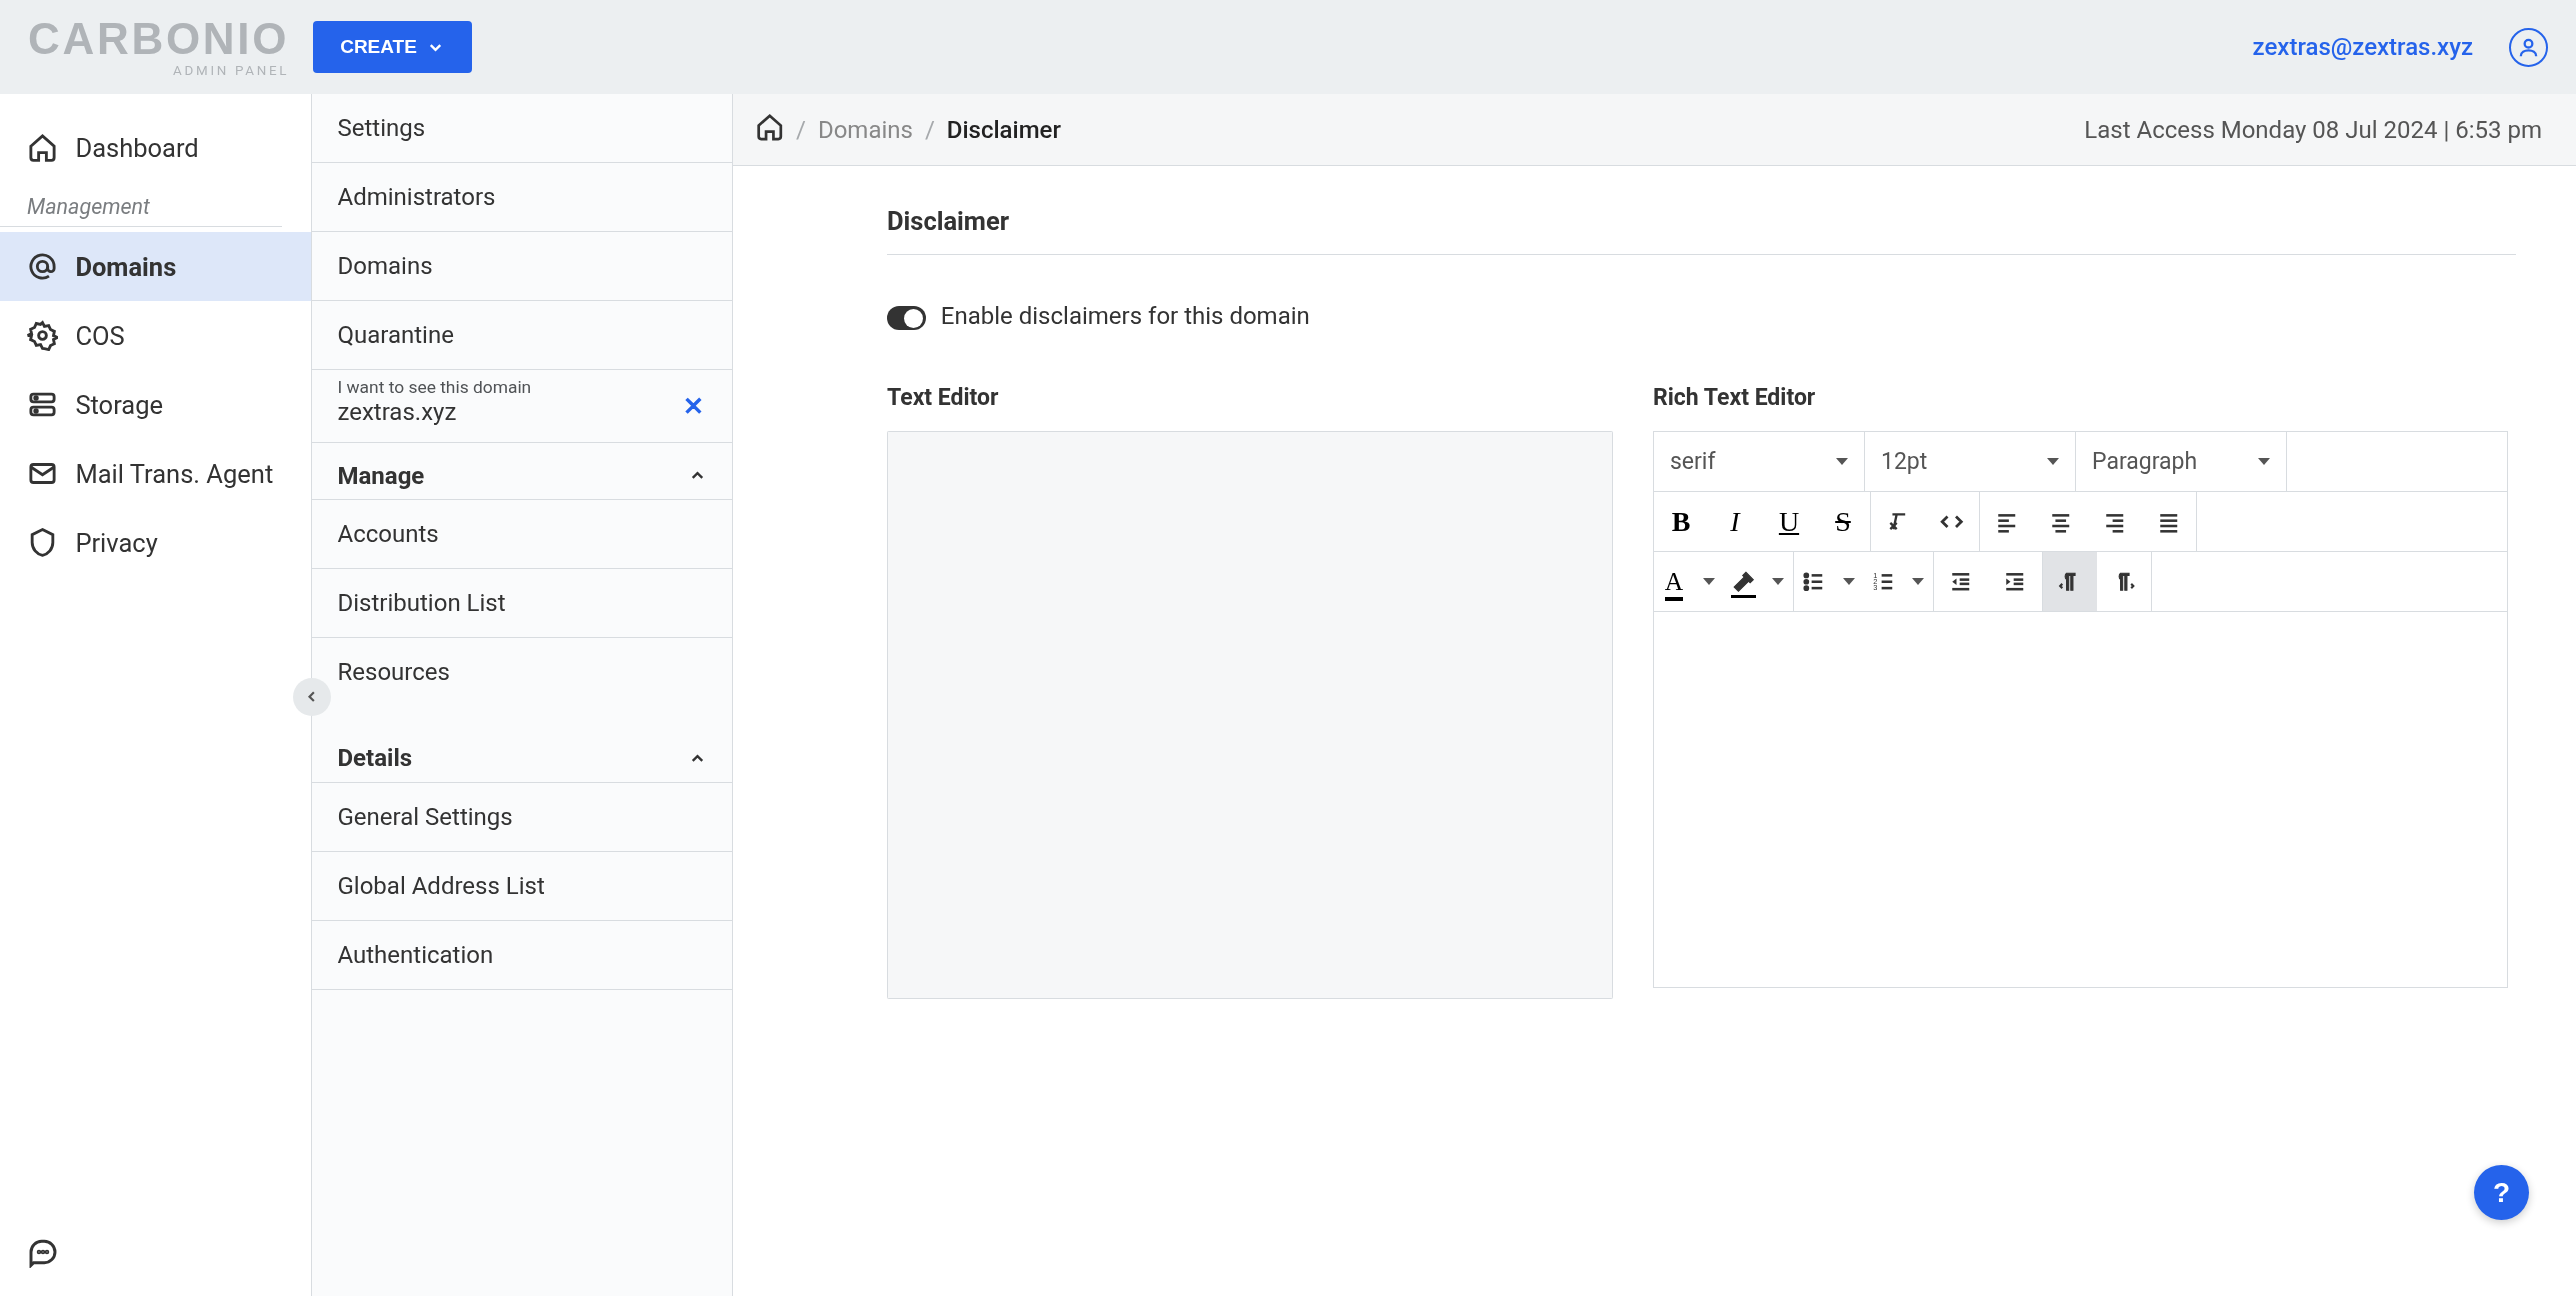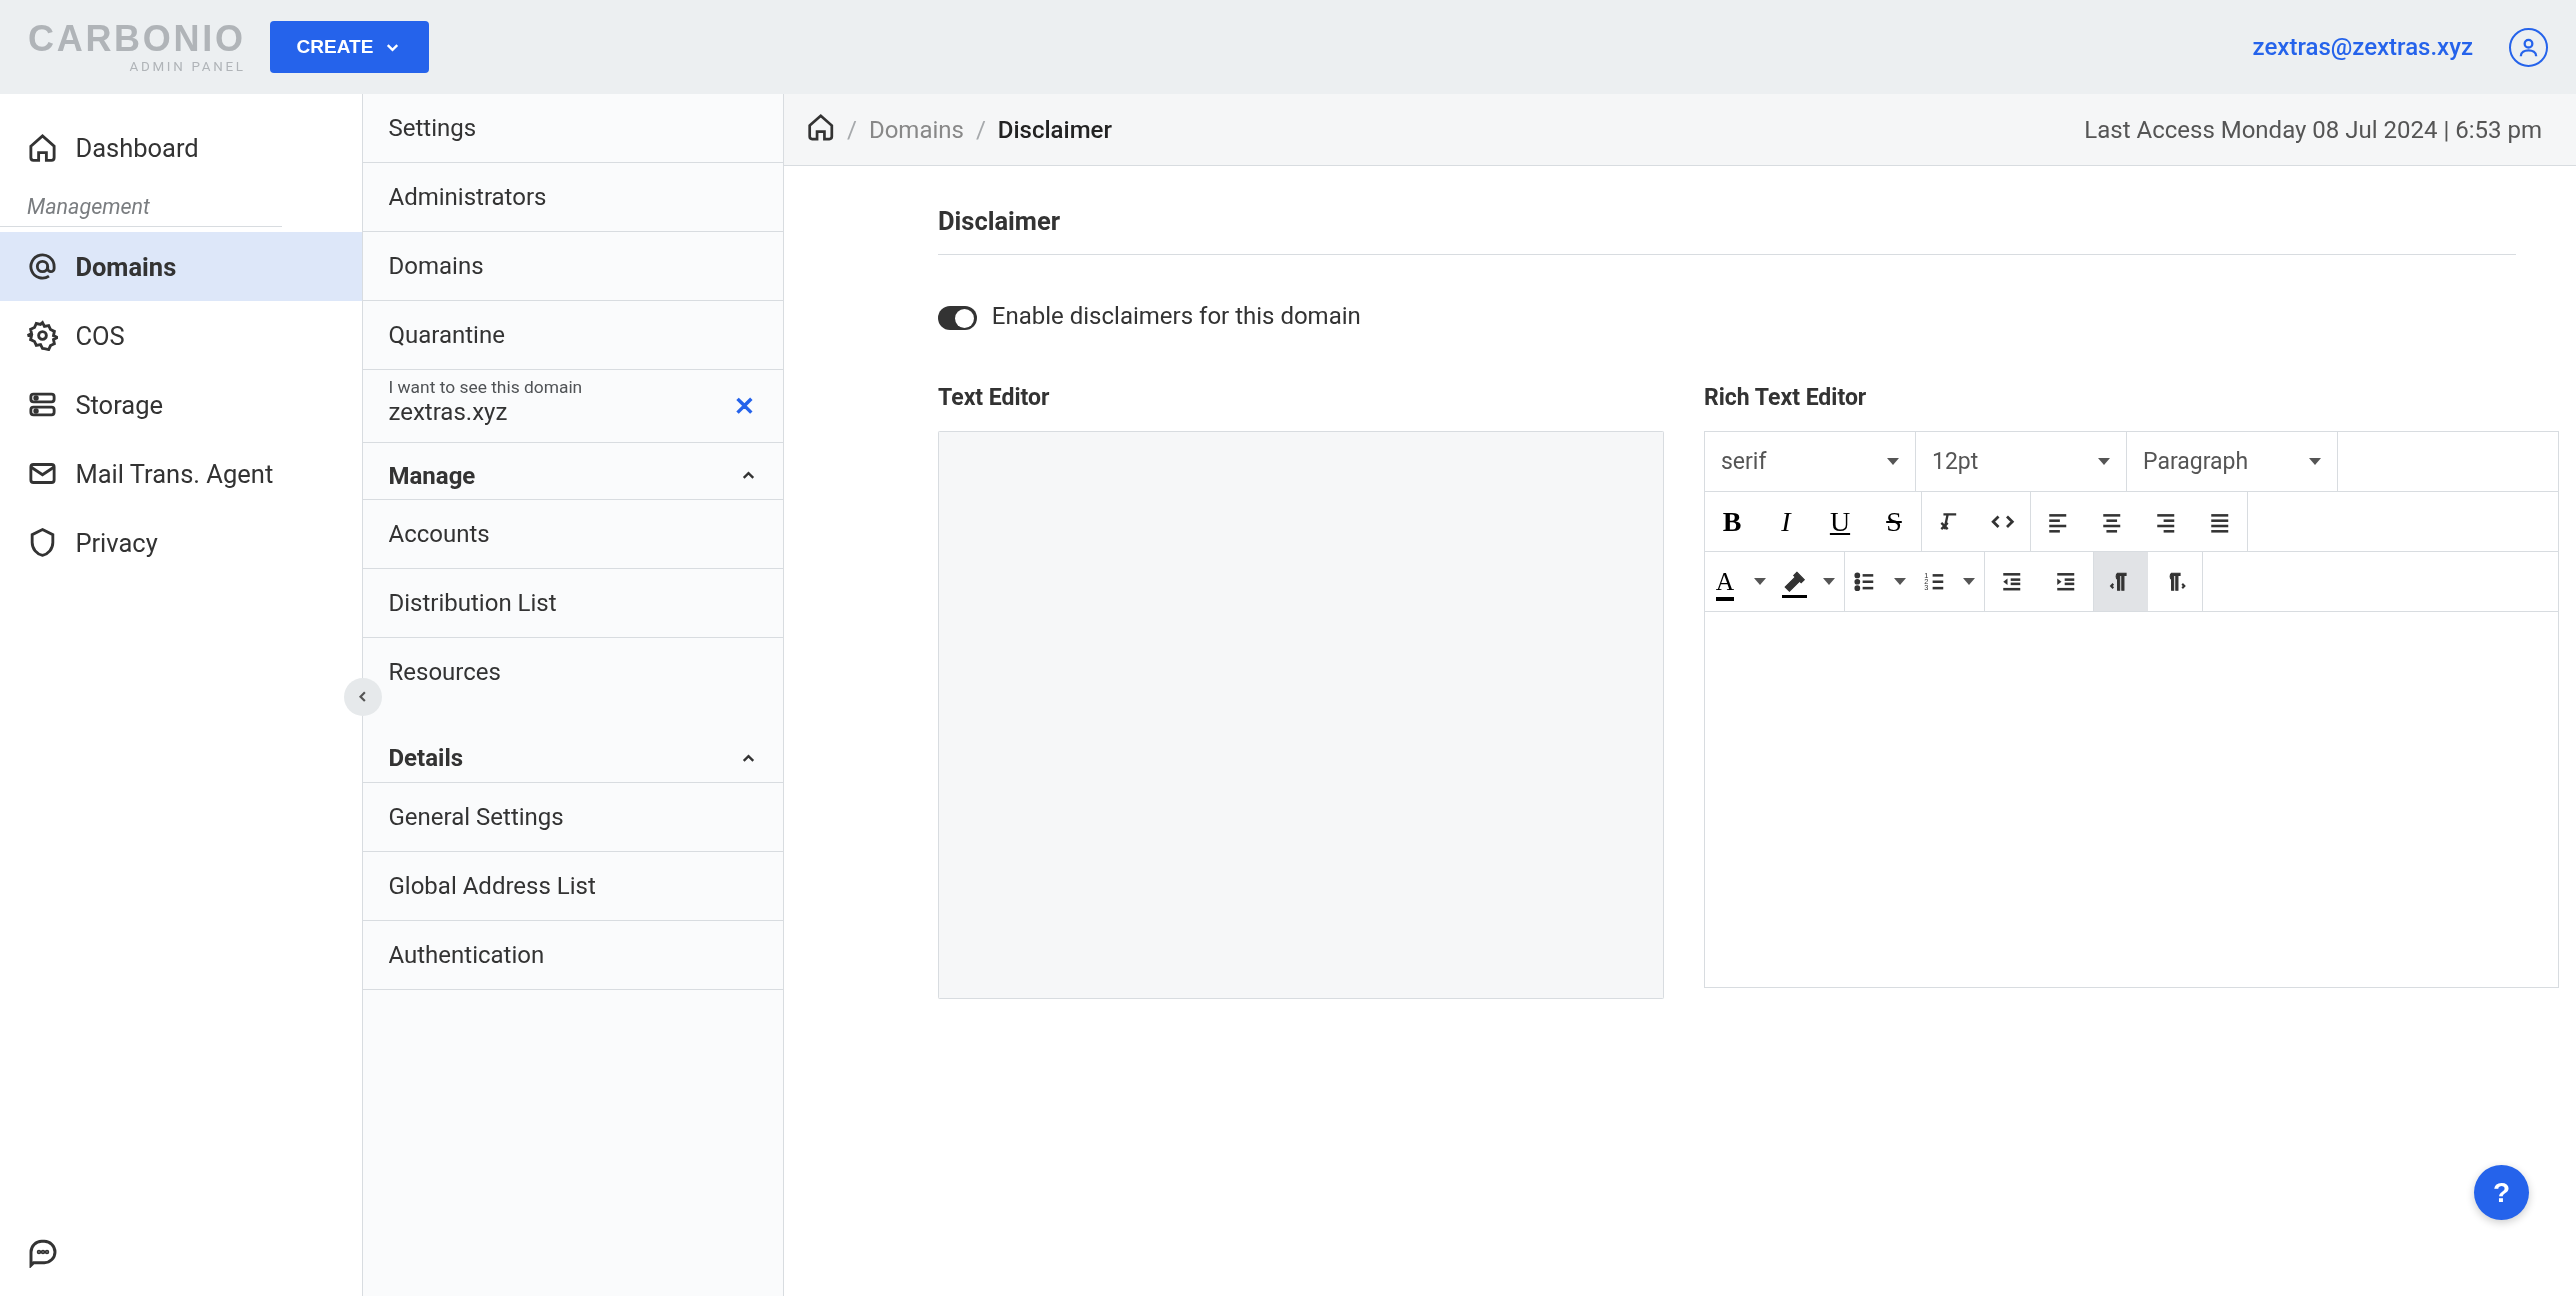--- a/index.html
+++ b/index.html
@@ -31,21 +31,21 @@
   
   .header {
     height: 94px;
     background: var(--header-bg);
     display: flex;
     align-items: center;
     padding: 0 28px;
     gap: 24px;
   }
   .logo { display:flex; flex-direction:column; align-items:flex-end; color:#b0b4b8; line-height:1; }
-  .logo-main { font-size: 36px; font-weight: 700; letter-spacing: 2.7px; font-family:"Arial Black",sans-serif;}
+  .logo-main { font-size: 44px; font-weight: 700; letter-spacing: 2.7px; font-family:"Arial Black",sans-serif;}
   .logo-sub { font-size: 13.4px; letter-spacing: 2.7px; margin-top:3px;}
   .create-btn {
     background: var(--accent);
     color: #fff;
     border: none;
     border-radius: 4px;
     font-size: 19px;
     font-weight: 600;
     padding: 14.8px 27px;
     display: flex; align-items:center; gap:9.4px;
@@ -58,21 +58,21 @@
     width: 39px; height: 39px; border: 2.7px solid var(--accent); border-radius: 50%;
     display:flex; align-items:center; justify-content:center;
   }
   .user-badge svg { width: 23px; height: 23px; stroke: var(--accent); fill: none; }
 
   
   .layout { display: flex; height: calc(100% - 94px); }
 
   
   .nav {
-    width: 363px;
+    width: 312px;
     background: #fff;
     border-right: 1.3px solid var(--border);
     padding-top: 19px;
     position: relative;
   }
   .nav-item {
     display: flex; align-items:center; gap: 17.4px;
     padding: 19px 27px;
     font-size: 25.5px;
     cursor: pointer;

